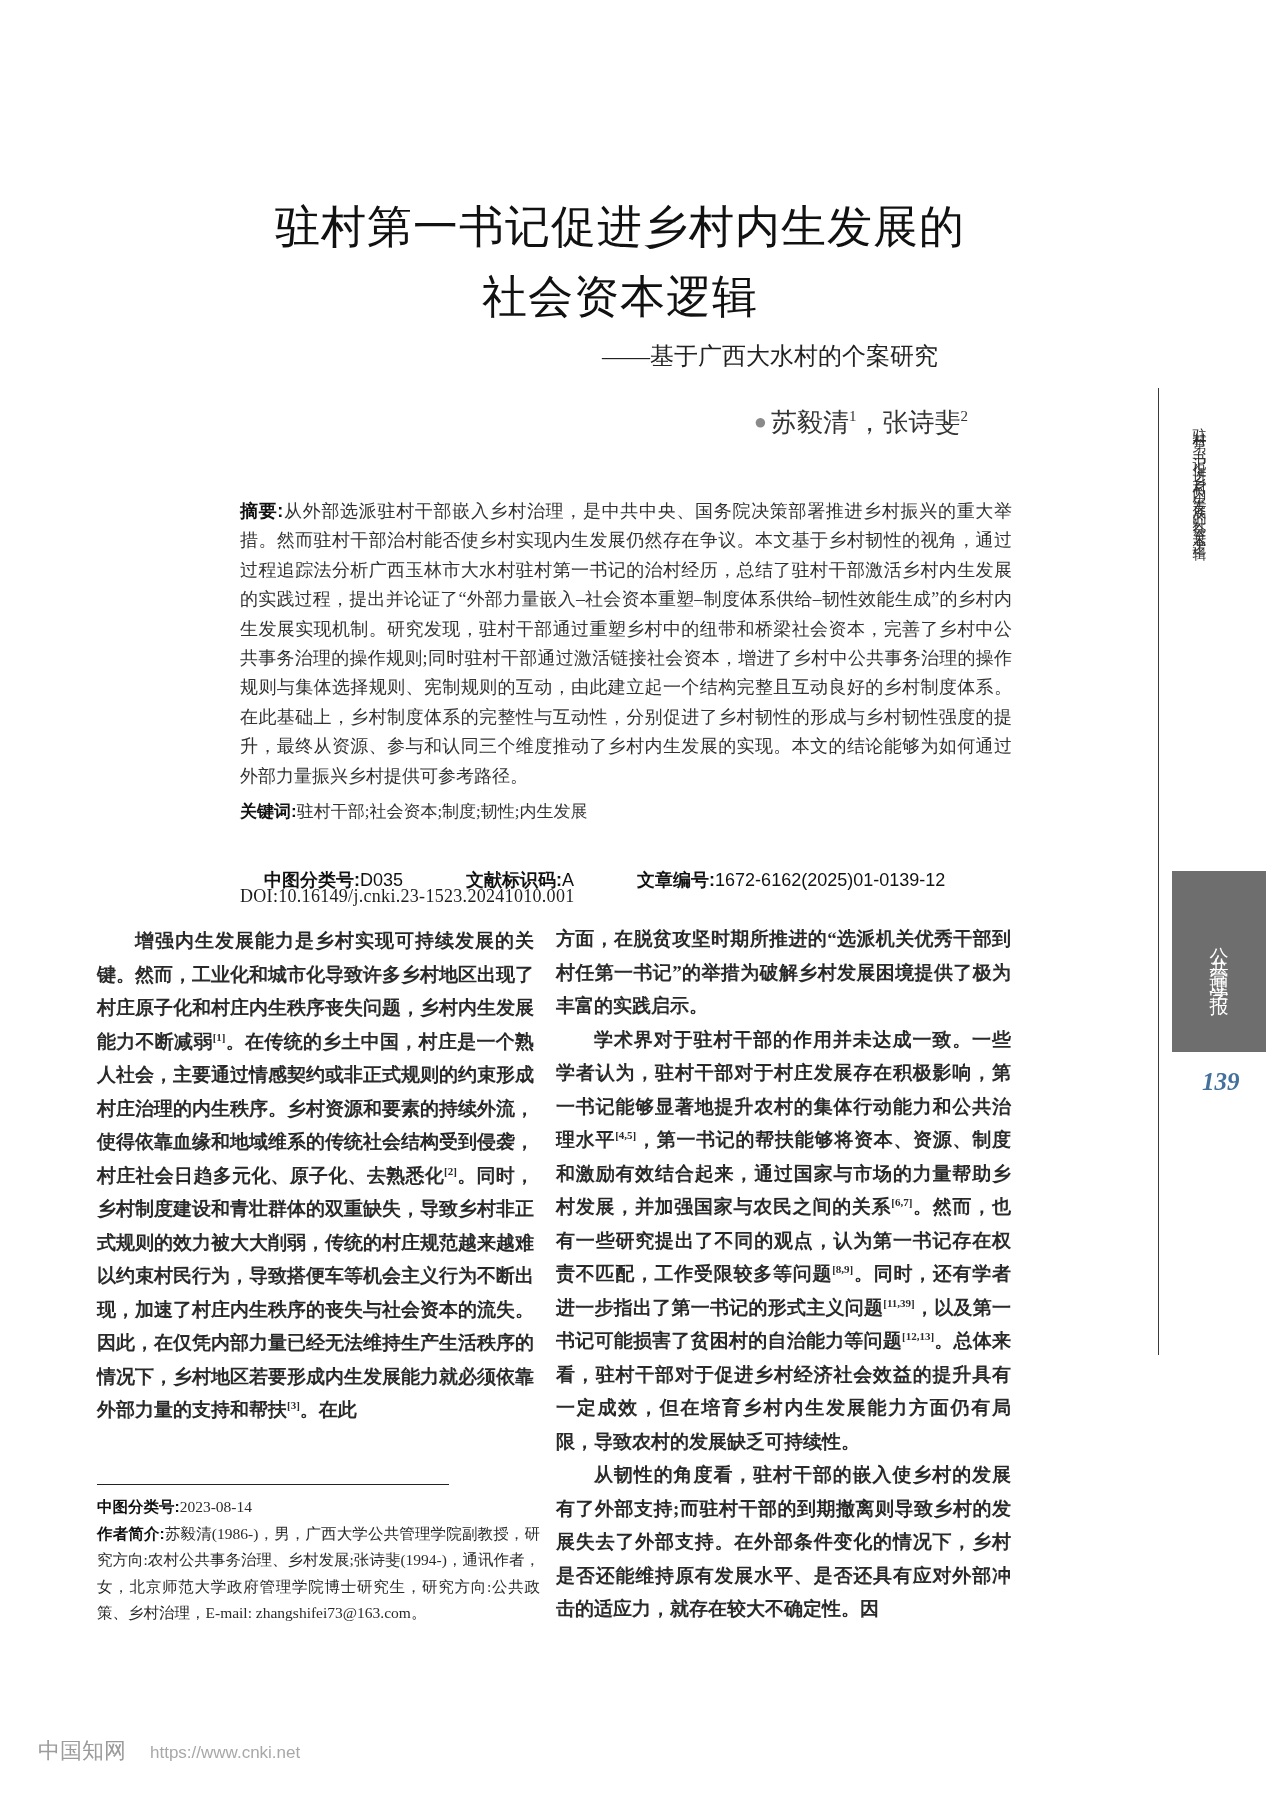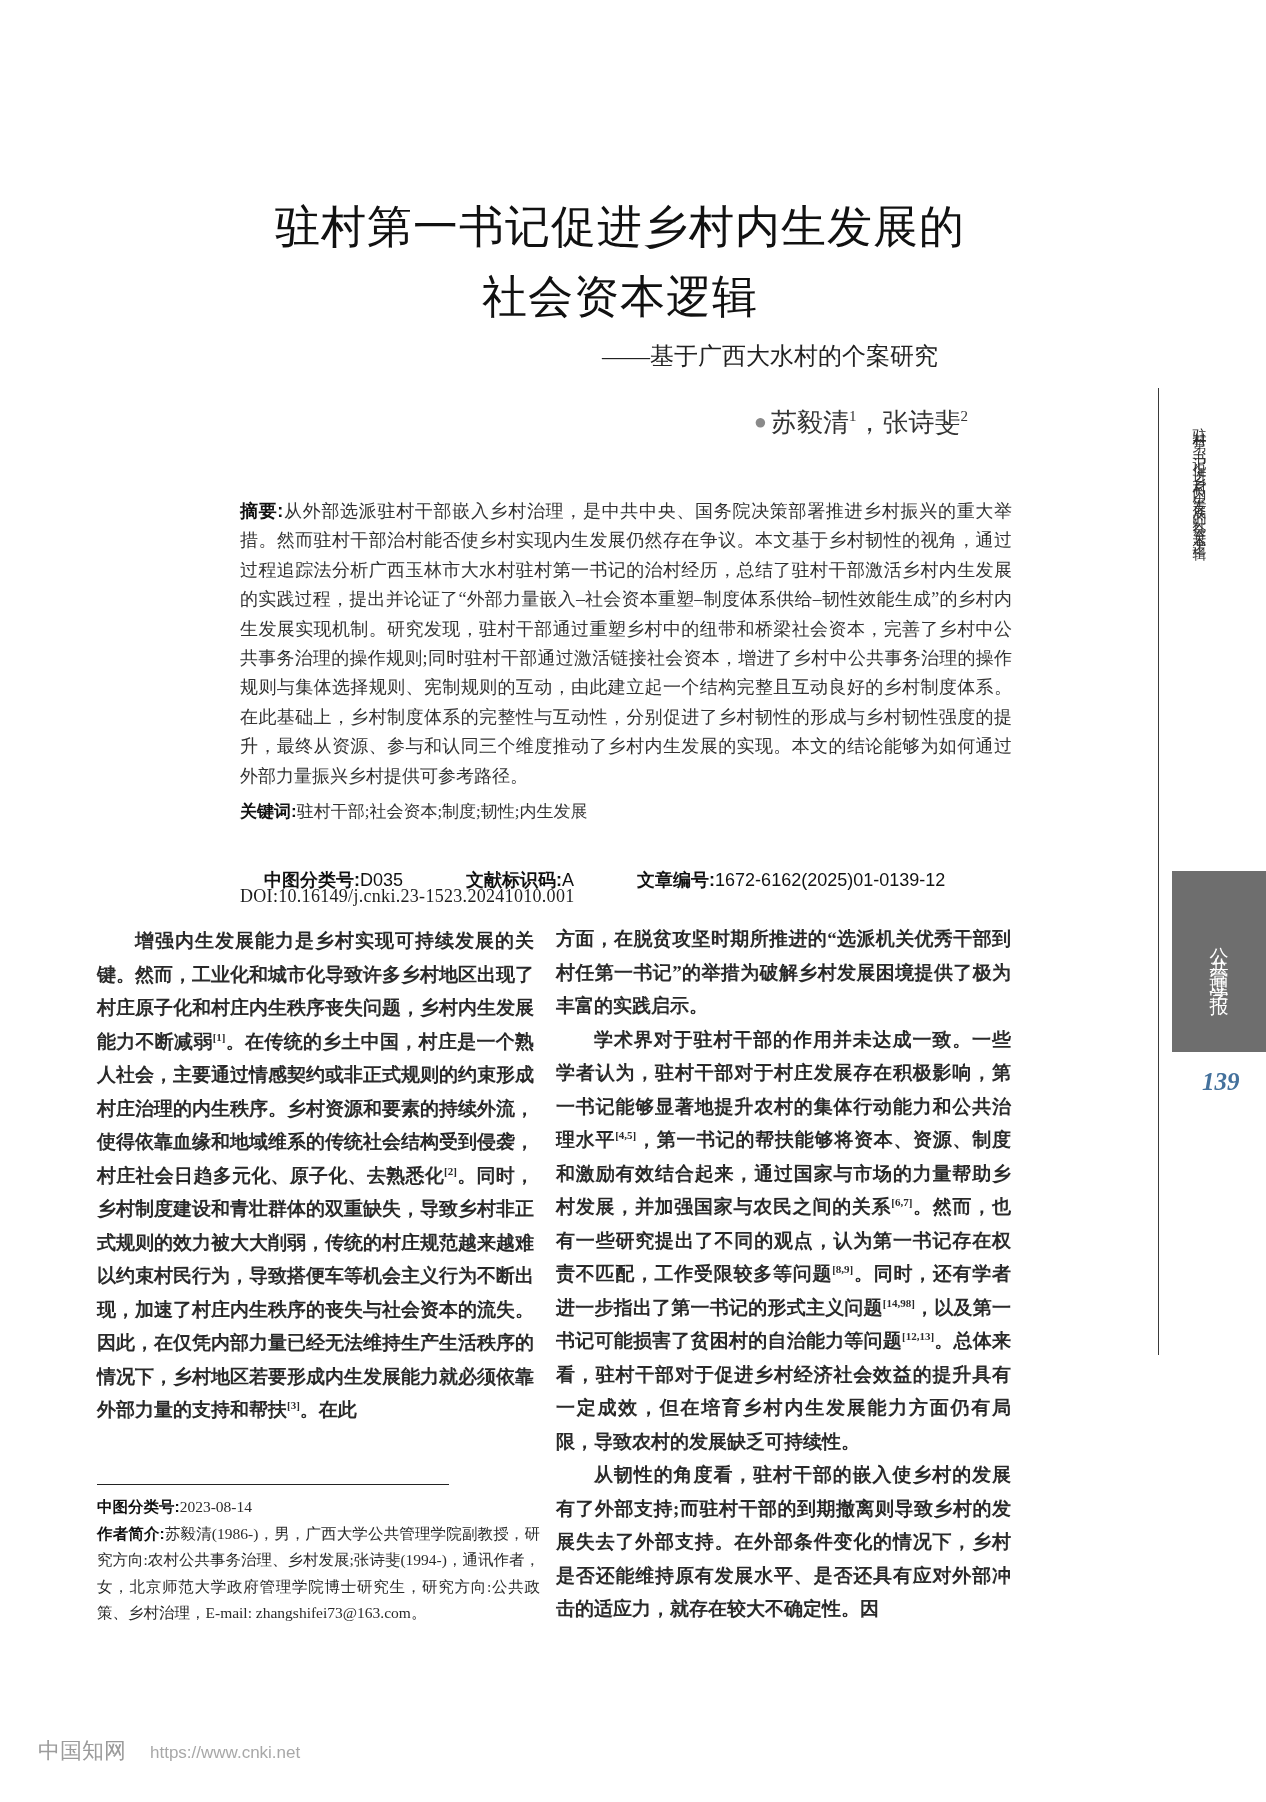--- a/index.html
+++ b/index.html
@@ -134,21 +134,21 @@
   </div>
 
   <div class="doi">DOI:10.16149/j.cnki.23-1523.20241010.001</div>
 
   <section class="col col-left">
     <p class="indent">增强内生发展能力是乡村实现可持续发展的关键。然而，工业化和城市化导致许多乡村地区出现了村庄原子化和村庄内生秩序丧失问题，乡村内生发展能力不断减弱<sup>[1]</sup>。在传统的乡土中国，村庄是一个熟人社会，主要通过情感契约或非正式规则的约束形成村庄治理的内生秩序。乡村资源和要素的持续外流，使得依靠血缘和地域维系的传统社会结构受到侵袭，村庄社会日趋多元化、原子化、去熟悉化<sup>[2]</sup>。同时，乡村制度建设和青壮群体的双重缺失，导致乡村非正式规则的效力被大大削弱，传统的村庄规范越来越难以约束村民行为，导致搭便车等机会主义行为不断出现，加速了村庄内生秩序的丧失与社会资本的流失。因此，在仅凭内部力量已经无法维持生产生活秩序的情况下，乡村地区若要形成内生发展能力就必须依靠外部力量的支持和帮扶<sup>[3]</sup>。在此</p>
   </section>
 
   <section class="col col-right">
     <p>方面，在脱贫攻坚时期所推进的“选派机关优秀干部到村任第一书记”的举措为破解乡村发展困境提供了极为丰富的实践启示。</p>
-    <p class="indent">学术界对于驻村干部的作用并未达成一致。一些学者认为，驻村干部对于村庄发展存在积极影响，第一书记能够显著地提升农村的集体行动能力和公共治理水平<sup>[4,5]</sup>，第一书记的帮扶能够将资本、资源、制度和激励有效结合起来，通过国家与市场的力量帮助乡村发展，并加强国家与农民之间的关系<sup>[6,7]</sup>。然而，也有一些研究提出了不同的观点，认为第一书记存在权责不匹配，工作受限较多等问题<sup>[8,9]</sup>。同时，还有学者进一步指出了第一书记的形式主义问题<sup>[14,98]</sup>，以及第一书记可能损害了贫困村的自治能力等问题<sup>[12,13]</sup>。总体来看，驻村干部对于促进乡村经济社会效益的提升具有一定成效，但在培育乡村内生发展能力方面仍有局限，导致农村的发展缺乏可持续性。</p>
+    <p class="indent">学术界对于驻村干部的作用并未达成一致。一些学者认为，驻村干部对于村庄发展存在积极影响，第一书记能够显著地提升农村的集体行动能力和公共治理水平<sup>[4,5]</sup>，第一书记的帮扶能够将资本、资源、制度和激励有效结合起来，通过国家与市场的力量帮助乡村发展，并加强国家与农民之间的关系<sup>[6,7]</sup>。然而，也有一些研究提出了不同的观点，认为第一书记存在权责不匹配，工作受限较多等问题<sup>[8,9]</sup>。同时，还有学者进一步指出了第一书记的形式主义问题<sup>[11,39]</sup>，以及第一书记可能损害了贫困村的自治能力等问题<sup>[12,13]</sup>。总体来看，驻村干部对于促进乡村经济社会效益的提升具有一定成效，但在培育乡村内生发展能力方面仍有局限，导致农村的发展缺乏可持续性。</p>
     <p class="indent">从韧性的角度看，驻村干部的嵌入使乡村的发展有了外部支持;而驻村干部的到期撤离则导致乡村的发展失去了外部支持。在外部条件变化的情况下，乡村是否还能维持原有发展水平、是否还具有应对外部冲击的适应力，就存在较大不确定性。因</p>
   </section>
 
   <footer class="footnote">
     <div class="rule"></div>
     <p><span class="lbl">中图分类号:</span><span>2023-08-14</span></p>
     <p><span class="lbl">作者简介:</span><span>苏毅清(1986-)，男，广西大学公共管理学院副教授，研究方向:农村公共事务治理、乡村发展;张诗斐(1994-)，通讯作者，女，北京师范大学政府管理学院博士研究生，研究方向:公共政策、乡村治理，E-mail: zhangshifei73@163.com。</span></p>
   </footer>
 
   <div class="side-divider"></div>

